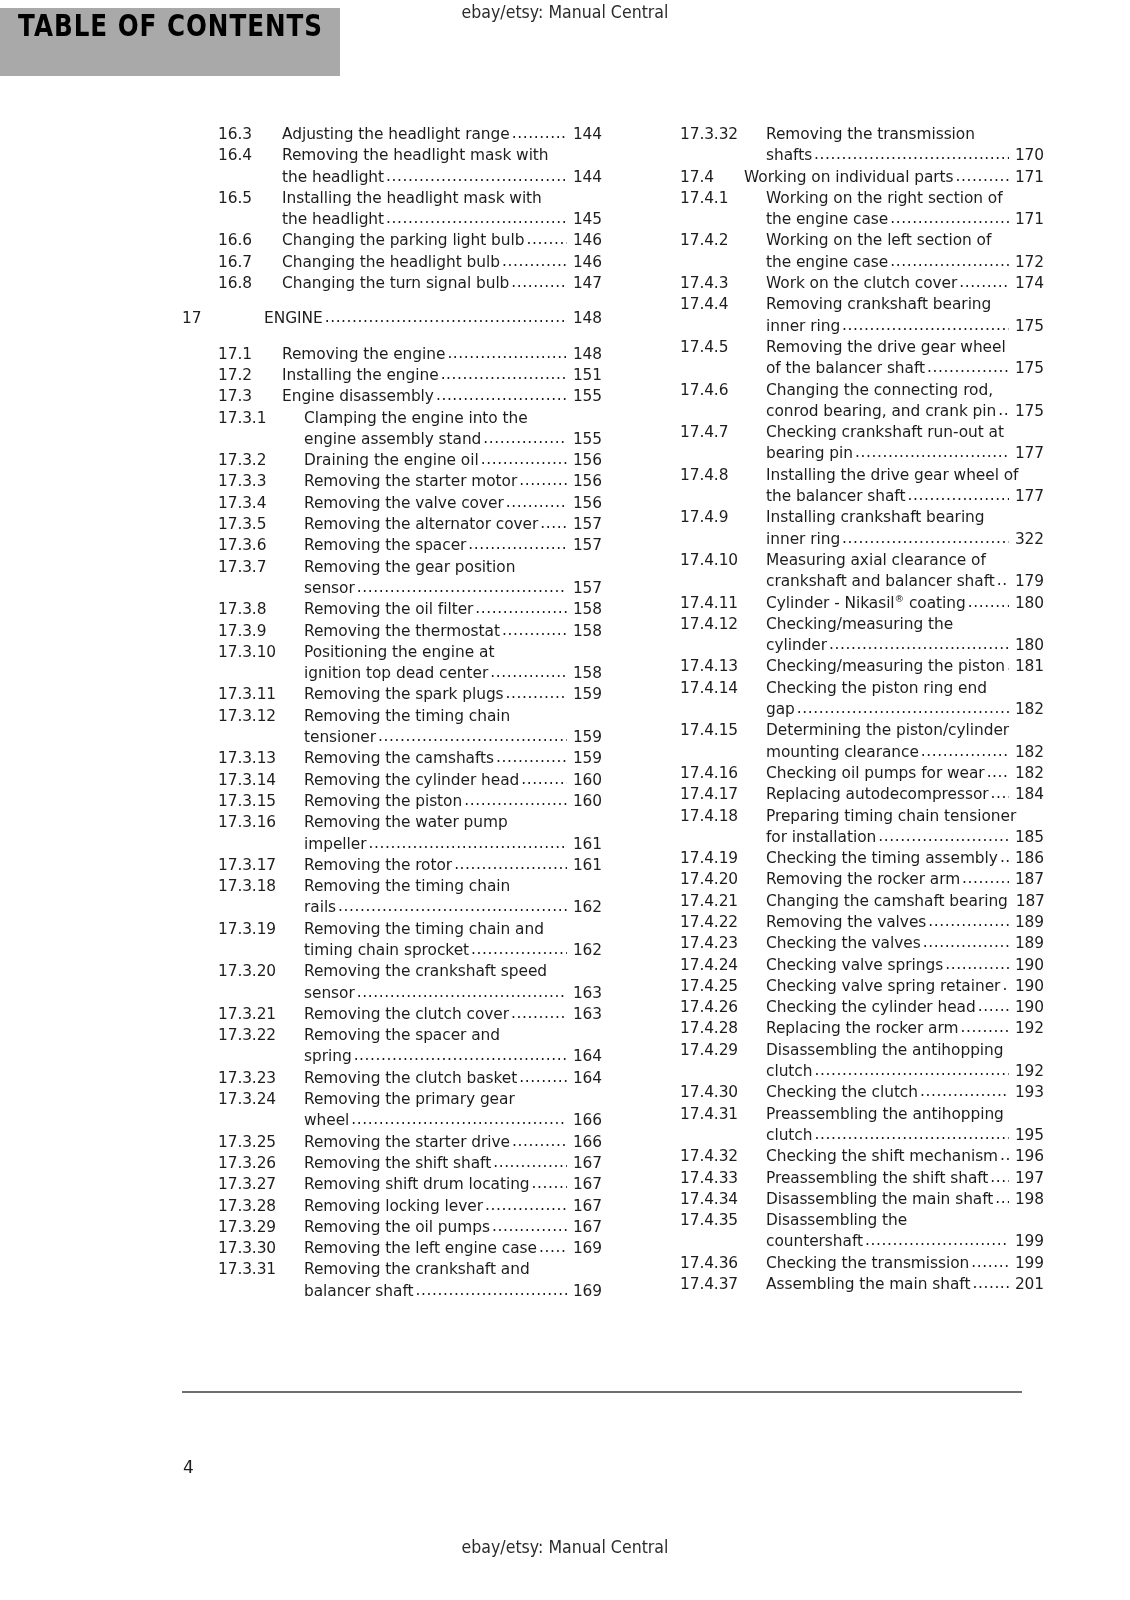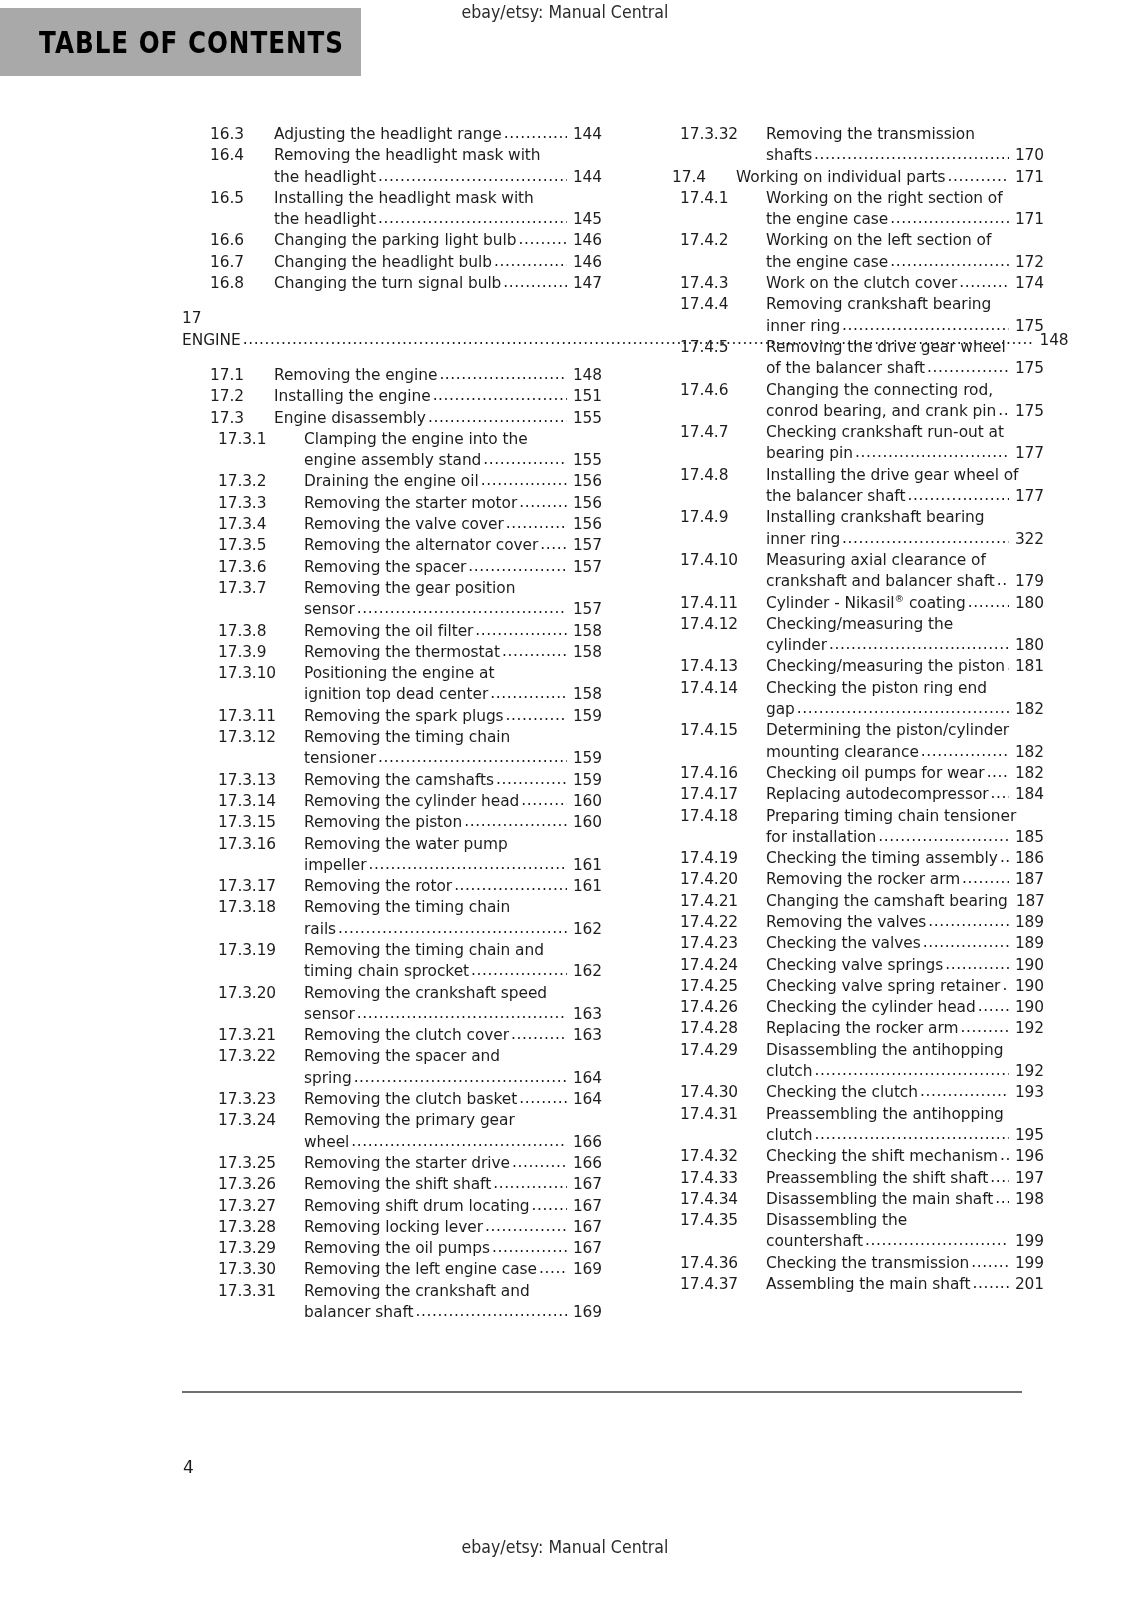--- a/index.html
+++ b/index.html
@@ -18,22 +18,21 @@
 
   
   .toc-banner {
     position: absolute;
     left: 0;
     top: 8px;
     width: 340px;
     height: 68px;
     background: #a9a9a9;
     display: flex;
-    align-items: center;
-    padding-left: 21px;
+    align-items: flex-start;
   }
   .toc-banner-label {
     font-family: "DejaVu Sans", sans-serif;
     font-weight: bold;
     font-size: 30px;
     letter-spacing: 1.2px;
     color: #000000;
     padding-left: 22px;
     transform: scaleX(0.82);
     transform-origin: left center;
@@ -78,33 +77,33 @@
 
   
   .toc-row {
     display: flex;
     align-items: flex-start;
     font-size: 15.4px;
     line-height: 21.3px;
     color: #1d1d1d;
     font-family: "DejaVu Sans", sans-serif;
   }
-  .toc-row.gap-before { margin-top: 14px; flex-direction: column; }
+  .toc-row.gap-before { margin-top: 14px; }
   .toc-row.gap-after  { margin-bottom: 14px; }
 
   .num {
     flex: 0 0 auto;
     text-align: left;
     white-space: nowrap;
     letter-spacing: -0.1px;
   }
   
   .lvl0 > .num { width: 82px; margin-left: 0px; }
   
-  .lvl1 > .num { width: 64px; margin-left: 28px; }
+  .lvl1 > .num { width: 64px; margin-left: 36px; }
   
   .lvl2 > .num { width: 86px; margin-left: 36px; }
 
   .body {
     flex: 1 1 auto;
     position: relative;
     min-width: 0;
   }
   .line {
     display: flex;

